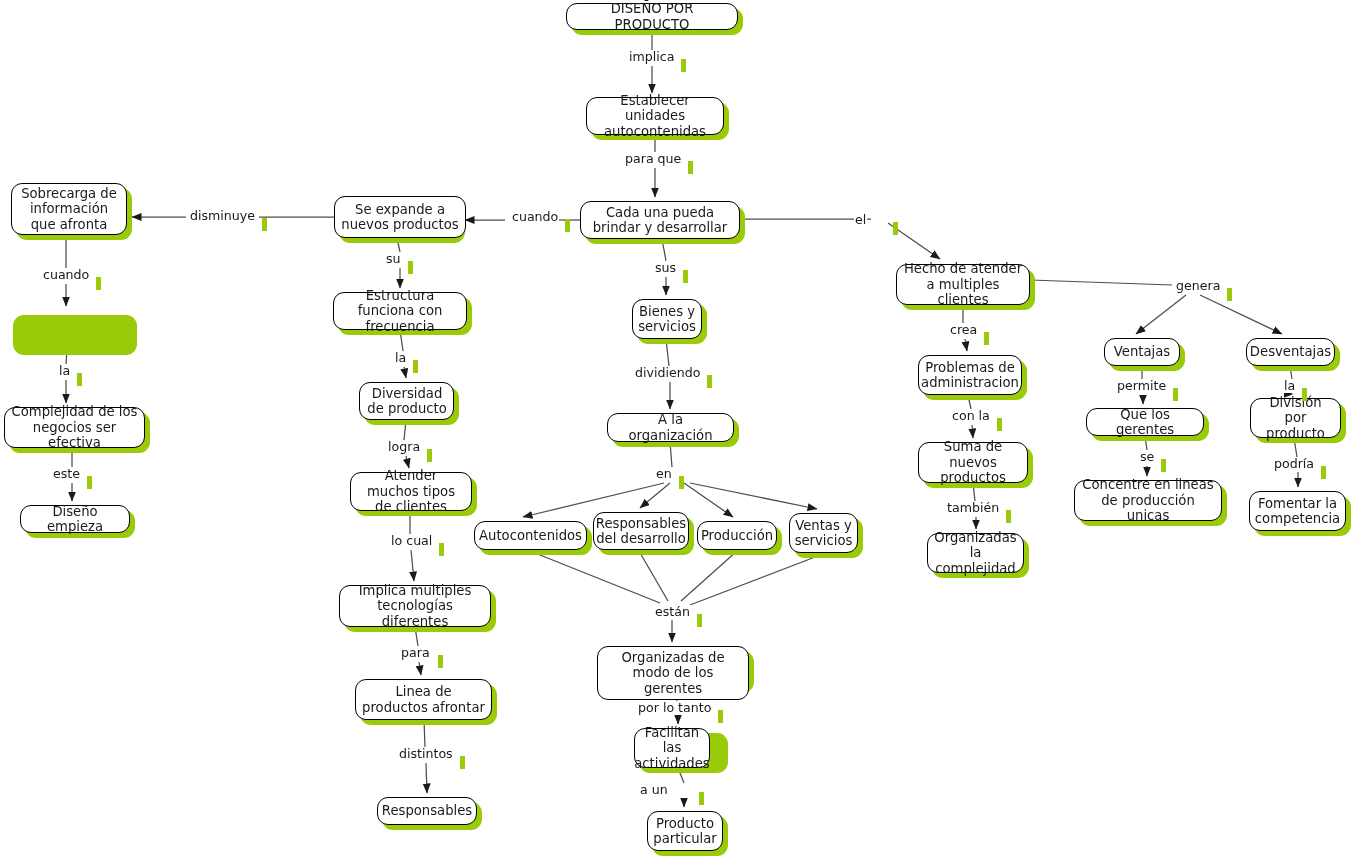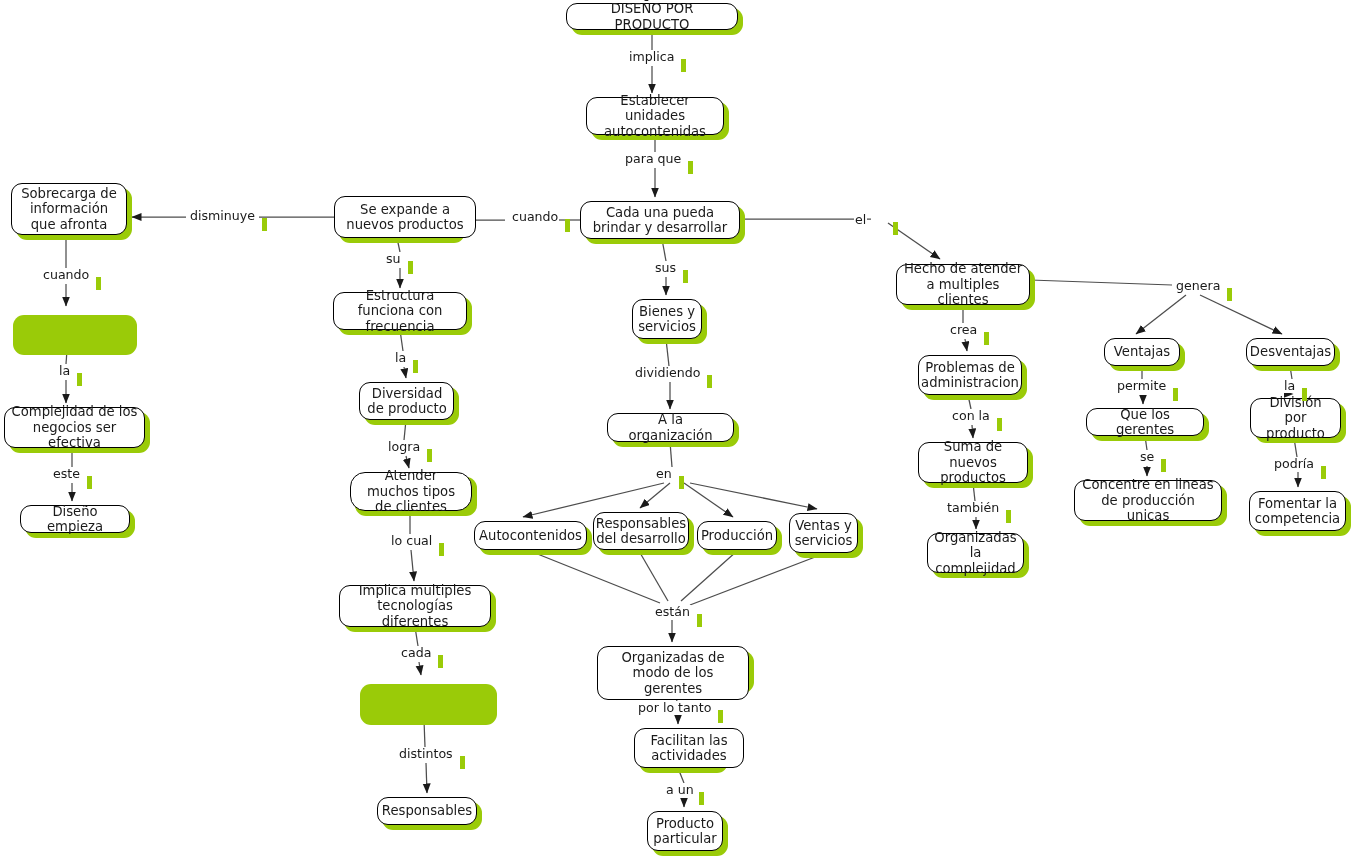--- a/index.html
+++ b/index.html
@@ -175,55 +175,56 @@
     </g>
   </svg>
 
 <div class="nodeshadow" style="left: 571px; top: 8px; width: 172px; height: 27px;"></div>
     <div class="node" style="left: 566px; top: 3px; width: 172px; height: 27px;">DISEÑO POR PRODUCTO</div>
     <div class="nodeshadow" style="left: 591px; top: 102px; width: 138px; height: 38px;"></div>
     <div class="node" style="left: 586px; top: 97px; width: 138px; height: 38px;">Establecer unidades autocontenidas</div>
     <div class="nodeshadow" style="left: 585px; top: 206px; width: 160px; height: 38px;"></div>
     <div class="node" style="left: 580px; top: 201px; width: 160px; height: 38px;">Cada una pueda brindar y desarrollar</div>
     <div class="nodeshadow" style="left: 339px; top: 201px; width: 126px; height: 42px;"></div>
-    <div class="node" style="left: 334px; top: 196px; width: 142px; height: 42px;">Se expande a nuevos productos</div>
+    <div class="node" style="left: 334px; top: 196px; width: 132px; height: 42px;">Se expande a nuevos productos</div>
     <div class="nodeshadow" style="left: 16px; top: 188px; width: 116px; height: 52px;"></div>
     <div class="node" style="left: 11px; top: 183px; width: 116px; height: 52px;">Sobrecarga de información que afronta</div>
     <div class="nodeshadow" style="left: 13px; top: 315px; width: 124px; height: 40px;"></div>
     <div class="nodeshadow" style="left: 9px; top: 412px; width: 141px; height: 41px;"></div>
     <div class="node" style="left: 4px; top: 407px; width: 141px; height: 41px;">Complejidad de los negocios ser efectiva</div>
     <div class="nodeshadow" style="left: 25px; top: 510px; width: 110px; height: 28px;"></div>
     <div class="node" style="left: 20px; top: 505px; width: 110px; height: 28px;">Diseño empieza</div>
     <div class="nodeshadow" style="left: 338px; top: 297px; width: 134px; height: 38px;"></div>
     <div class="node" style="left: 333px; top: 292px; width: 134px; height: 38px;">Estructura funciona con frecuencia</div>
     <div class="nodeshadow" style="left: 364px; top: 387px; width: 95px; height: 38px;"></div>
     <div class="node" style="left: 359px; top: 382px; width: 95px; height: 38px; padding-left: 7px;">Diversidad de producto</div>
     <div class="nodeshadow" style="left: 355px; top: 477px; width: 122px; height: 39px;"></div>
-    <div class="node" style="left: 350px; top: 472px; width: 122px; height: 39px; border-radius: 15px;">Atender muchos tipos de clientes</div>
+    <div class="node" style="left: 350px; top: 472px; width: 122px; height: 39px;">Atender muchos tipos de clientes</div>
     <div class="nodeshadow" style="left: 344px; top: 590px; width: 152px; height: 42px;"></div>
     <div class="node" style="left: 339px; top: 585px; width: 152px; height: 42px;">Implica multiples tecnologías diferentes</div>
     <div class="nodeshadow" style="left: 360px; top: 684px; width: 137px; height: 41px;"></div>
+    <div class="node" style="left: 355px; top: 679px; width: 137px; height: 41px;">Linea de productos afrontar</div>
     <div class="nodeshadow" style="left: 382px; top: 802px; width: 100px; height: 28px;"></div>
     <div class="node" style="left: 377px; top: 797px; width: 100px; height: 28px;">Responsables</div>
     <div class="nodeshadow" style="left: 637px; top: 304px; width: 70px; height: 40px;"></div>
     <div class="node" style="left: 632px; top: 299px; width: 70px; height: 40px;">Bienes y servicios</div>
     <div class="nodeshadow" style="left: 612px; top: 418px; width: 127px; height: 29px;"></div>
     <div class="node" style="left: 607px; top: 413px; width: 127px; height: 29px;">A la organización</div>
     <div class="nodeshadow" style="left: 479px; top: 526px; width: 113px; height: 29px;"></div>
     <div class="node" style="left: 474px; top: 521px; width: 113px; height: 29px;">Autocontenidos</div>
     <div class="nodeshadow" style="left: 598px; top: 517px; width: 96px; height: 38px;"></div>
     <div class="node" style="left: 593px; top: 512px; width: 96px; height: 38px;">Responsables del desarrollo</div>
     <div class="nodeshadow" style="left: 702px; top: 526px; width: 80px; height: 29px;"></div>
     <div class="node" style="left: 697px; top: 521px; width: 80px; height: 29px;">Producción</div>
     <div class="nodeshadow" style="left: 794px; top: 518px; width: 69px; height: 40px;"></div>
     <div class="node" style="left: 789px; top: 513px; width: 69px; height: 40px;">Ventas y servicios</div>
     <div class="nodeshadow" style="left: 602px; top: 651px; width: 152px; height: 42px;"></div>
     <div class="node" style="left: 597px; top: 646px; width: 152px; height: 54px;">Organizadas de modo de los gerentes</div>
     <div class="nodeshadow" style="left: 639px; top: 733px; width: 89px; height: 40px;"></div>
-    <div class="node" style="left: 634px; top: 728px; width: 110px; height: 40px;">Facilitan las actividades</div>
+    <div class="node" style="left: 634px; top: 728px; width: 76px; height: 40px;">Facilitan las actividades</div>
     <div class="nodeshadow" style="left: 652px; top: 816px; width: 76px; height: 40px;"></div>
     <div class="node" style="left: 647px; top: 811px; width: 76px; height: 40px;">Producto particular</div>
     <div class="nodeshadow" style="left: 901px; top: 269px; width: 134px; height: 41px;"></div>
     <div class="node" style="left: 896px; top: 264px; width: 134px; height: 41px;">Hecho de atender a multiples clientes</div>
     <div class="nodeshadow" style="left: 923px; top: 360px; width: 104px; height: 40px;"></div>
     <div class="node" style="left: 918px; top: 355px; width: 104px; height: 40px;">Problemas de administracion</div>
     <div class="nodeshadow" style="left: 923px; top: 447px; width: 110px; height: 41px;"></div>
     <div class="node" style="left: 918px; top: 442px; width: 110px; height: 41px;">Suma de nuevos productos</div>
     <div class="nodeshadow" style="left: 932px; top: 538px; width: 97px; height: 40px;"></div>
     <div class="node" style="left: 927px; top: 533px; width: 97px; height: 40px;">Organizadas la complejidad</div>
@@ -296,21 +297,21 @@
     <div class="lbl" style="left: 387px; top: 440px;">logra</div>
     <div class="lblshadow" style="left: 394px; top: 538px; width: 50px; height: 18px;">
       <span class="bar"></span>
       <span class="tick"></span>
     </div>
     <div class="lbl" style="left: 390px; top: 534px;">lo cual</div>
     <div class="lblshadow" style="left: 404px; top: 650px; width: 39px; height: 18px;">
       <span class="bar"></span>
       <span class="tick"></span>
     </div>
-    <div class="lbl" style="left: 400px; top: 646px;">cada</div>
+    <div class="lbl" style="left: 400px; top: 646px;">para</div>
     <div class="lblshadow" style="left: 402px; top: 751px; width: 63px; height: 18px;">
       <span class="bar"></span>
       <span class="tick"></span>
     </div>
     <div class="lbl" style="left: 398px; top: 747px;">distintos</div>
     <div class="lblshadow" style="left: 658px; top: 265px; width: 30px; height: 18px;">
       <span class="bar"></span>
       <span class="tick"></span>
     </div>
     <div class="lbl" style="left: 654px; top: 261px;">sus</div>
@@ -331,21 +332,21 @@
     <div class="lbl" style="left: 654px; top: 605px;">están</div>
     <div class="lblshadow" style="left: 641px; top: 705px; width: 82px; height: 18px;">
       <span class="bar"></span>
       <span class="tick"></span>
     </div>
     <div class="lbl" style="left: 637px; top: 701px;">por lo tanto</div>
     <div class="lblshadow" style="left: 667px; top: 787px; width: 37px; height: 18px;">
       <span class="bar"></span>
       <span class="tick"></span>
     </div>
-    <div class="lbl" style="left: 665px; top: 783px;">a un</div>
+    <div class="lbl" style="left: 639px; top: 783px;">a un</div>
     <div class="lblshadow" style="left: 953px; top: 327px; width: 36px; height: 18px;">
       <span class="bar"></span>
       <span class="tick"></span>
     </div>
     <div class="lbl" style="left: 949px; top: 323px;">crea</div>
     <div class="lblshadow" style="left: 955px; top: 413px; width: 47px; height: 18px;">
       <span class="bar"></span>
       <span class="tick"></span>
     </div>
     <div class="lbl" style="left: 951px; top: 409px;">con la</div>

